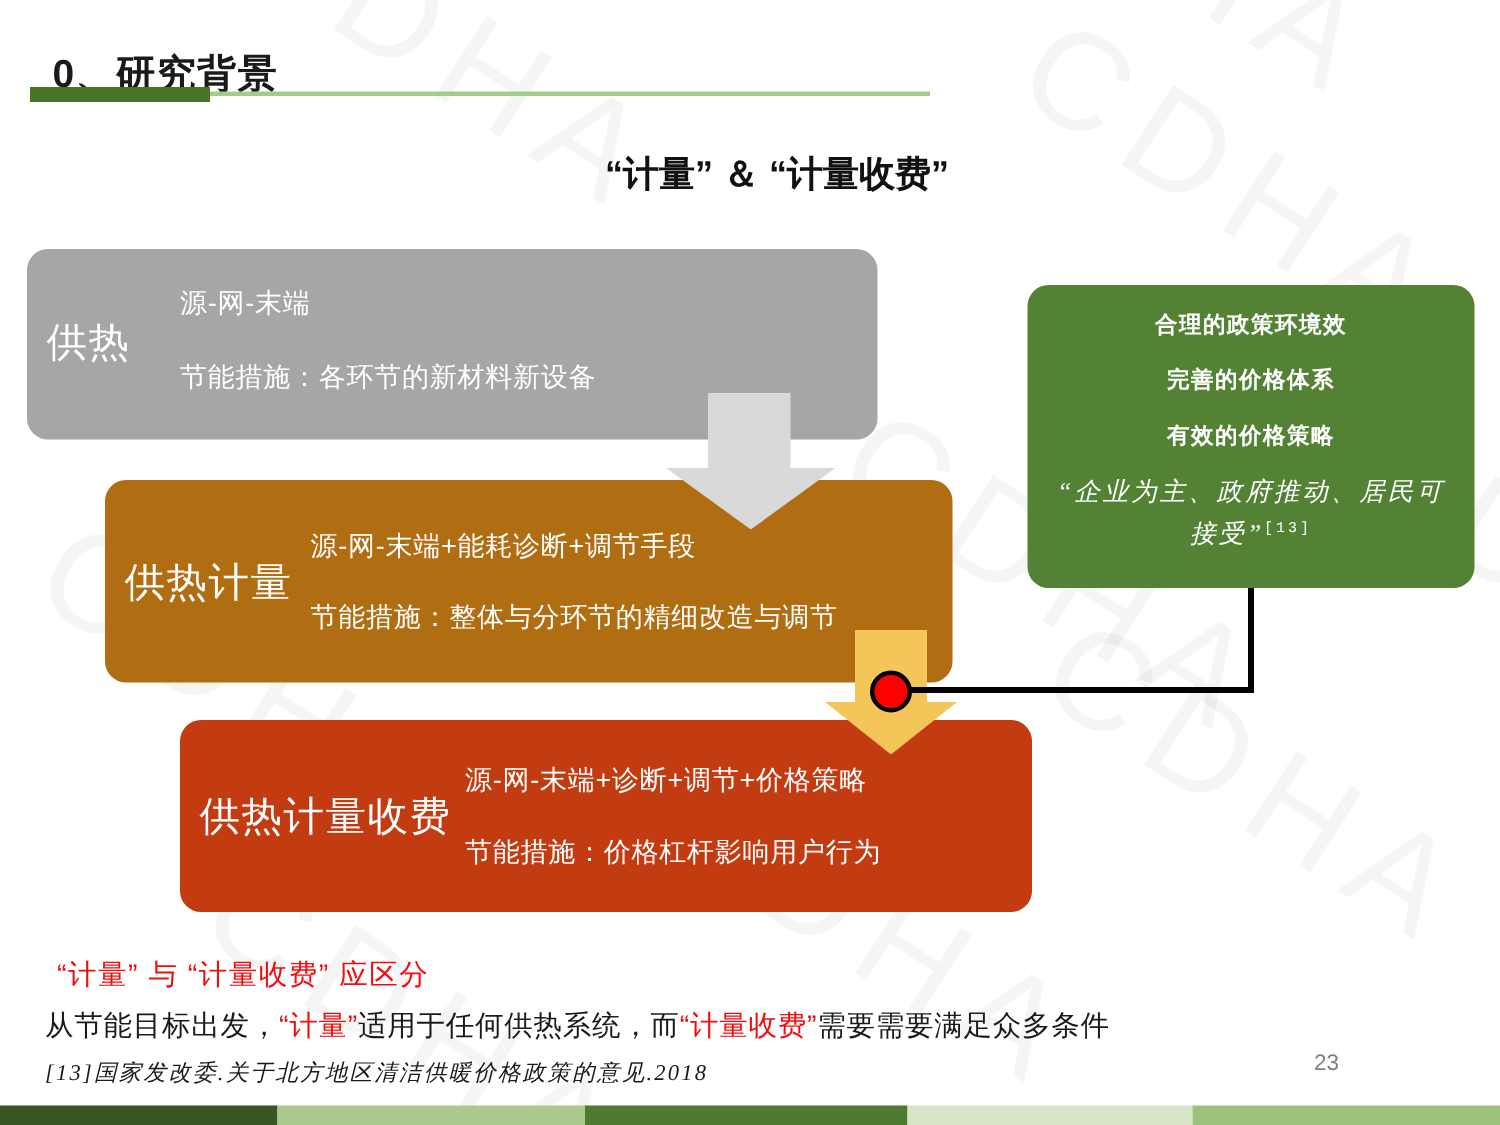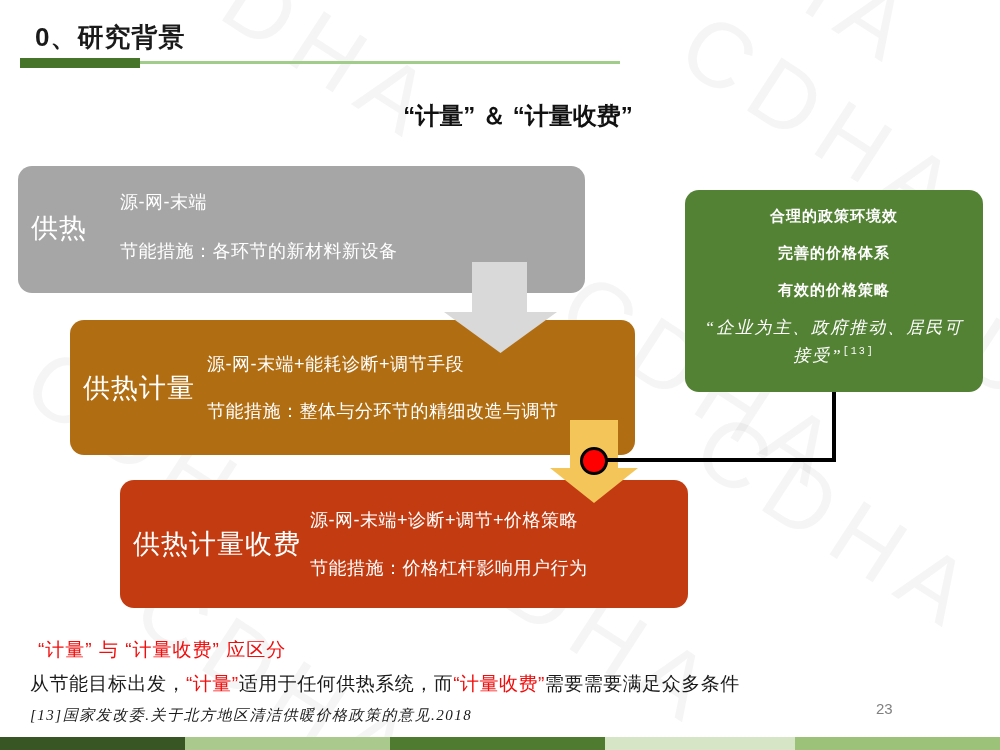--- a/index.html
+++ b/index.html
@@ -8,21 +8,21 @@
     background:#ffffff; font-family:"Liberation Sans", sans-serif;
   }
   
   .wm{
     position:absolute; z-index:0; font-size:92px; letter-spacing:14px;
     color:rgba(140,140,140,0.085); transform:rotate(33deg);
     font-family:"Liberation Sans", sans-serif; user-select:none; white-space:nowrap;
   }
   
   .page-title{
-    position:absolute; left:35px; top:20px; font-size:26px; font-weight:600;
+    position:absolute; left:35px; top:32px; font-size:26px; font-weight:600;
     color:#1a1a1a; z-index:2; letter-spacing:1px;
   }
   .title-bar-dark{position:absolute; left:20px; top:58px; width:120px; height:10px; z-index:2;}
   .title-bar-light{position:absolute; left:140px; top:61px; width:480px; height:3px; z-index:2;}
   .subtitle{
     position:absolute; left:0; right:0; top:100px; text-align:center; z-index:2;
     transform:translateX(18px); font-size:24px; font-weight:600; color:#111;
   }
   
   .fbox{position:absolute; border-radius:14px; z-index:2; color:#fff;}

